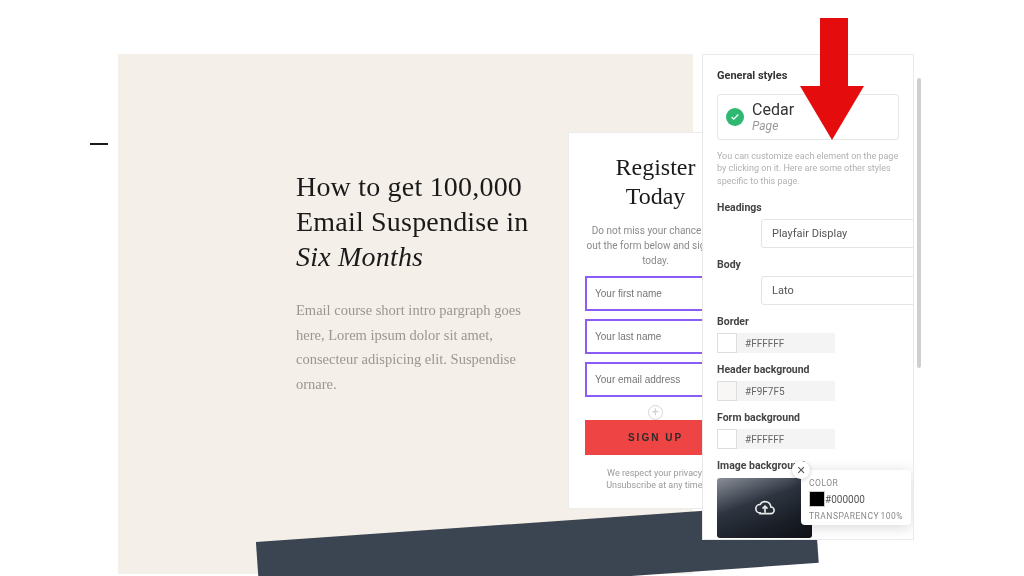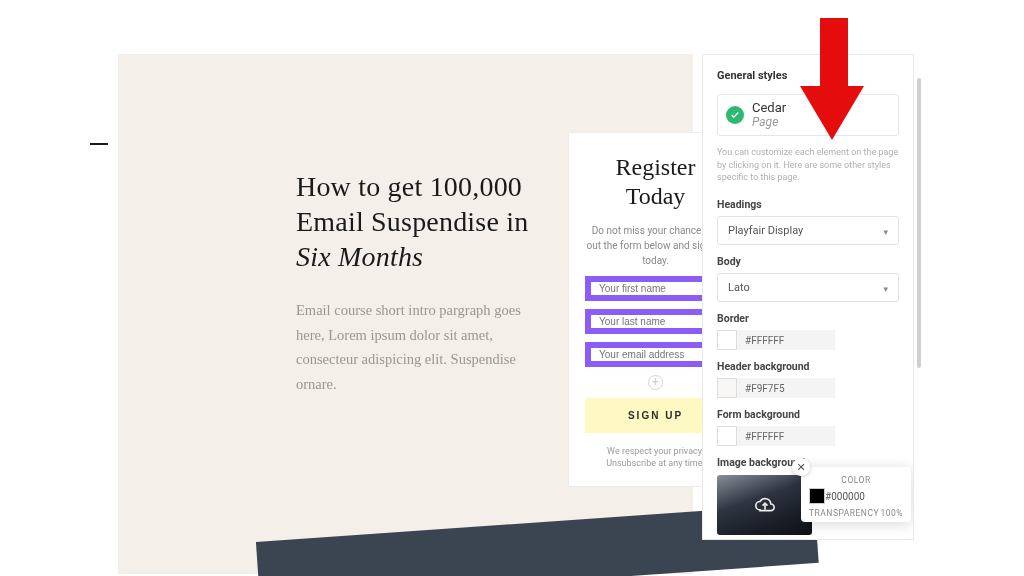--- a/index.html
+++ b/index.html
@@ -81,23 +81,23 @@
     margin-top: 12px;
     font-size: 10px;
     line-height: 1.5;
     text-align: center;
     color: #8a8a8a;
   }
   .form-card input[type="text"] {
     display: block;
     width: 100%;
     margin-top: 8px;
-    padding: 1px 8px;
+    padding: 10px 8px;
     font-size: 10px;
-    border: 6px solid #8b5cf6;
+    border: 2px solid #8b5cf6;
     color: #555;
     background: #fff;
   }
   .form-card .add-row {
     margin-top: 8px;
     text-align: center;
     color: #cfcfcf;
     font-size: 12px;
   }
   .form-card .add-row span {
@@ -105,23 +105,22 @@
     align-items: center;
     justify-content: center;
     width: 15px;
     height: 15px;
     border: 1px solid #d6d6d6;
     border-radius: 50%;
   }
   .form-card .signup-btn {
     display: block;
     width: 100%;
-    margin-top: 8px;
     padding: 12px 0;
-    background: #fef9c3;
+    background: #ef4444;
     border: none;
     font-size: 10px;
     font-weight: 700;
     letter-spacing: 2px;
     color: #2b2b2b;
     cursor: pointer;
   }
   .form-card .privacy {
     margin-top: 12px;
     font-size: 9px;
@@ -176,21 +175,21 @@
     height: 18px;
     border-radius: 50%;
     background: #2eb872;
     display: inline-flex;
     align-items: center;
     justify-content: center;
     color: #fff;
     flex-shrink: 0;
   }
   .panel .template-check svg { width: 10px; height: 10px; }
-  .panel .template-row .tname { font-size: 13px; color: #333; line-height:1.1;}
+  .panel .template-row .tname { font-size: 16px; color: #333; line-height:1.1;}
   .panel .template-row .tsub { font-size: 12px; color: #999; font-style: italic; }
 
   .panel .helper {
     font-size: 9px;
     line-height: 1.4;
     color: #b0b0b0;
     margin-bottom: 14px;
   }
 
   .panel .lbl {
@@ -206,20 +205,21 @@
     border: 1px solid #e3e3e3;
     border-radius: 3px;
     padding: 7px 10px;
     font-size: 11px;
     color: #555;
     background: #fff;
     display: flex;
     justify-content: space-between;
     align-items: flex-end;
     cursor: pointer;
+    margin-left: 44px;
   }
   .panel .select .chev { color: #888; font-size: 9px; }
 
   .panel .color-row {
     display: flex;
     align-items: center;
     gap: 0;
     width: 118px;
     background: #f4f4f4;
   }
@@ -272,21 +272,21 @@
     left: -9px;
     width: 18px;
     height: 18px;
     border-radius: 50%;
     background: #fff;
     box-shadow: 0 1px 4px rgba(0,0,0,.2);
     display:flex;align-items:center;justify-content:center;
     font-size:11px;color:#555;
     cursor:pointer;
   }
-  .panel .popover .pop-lbl { font-size:8.5px; letter-spacing:.5px; color:#888; margin-bottom:3px;text-align:center;}
+  .panel .popover .pop-lbl { font-size:8.5px; letter-spacing:.5px; color:#888; margin-bottom:3px;}
   .panel .popover .pop-swatch-row{ display:flex; align-items:center; margin-bottom:4px;}
   .panel .popover .pop-swatch{ width:16px; height:16px; background:#000; border:1px solid #ccc;}
   .panel .popover .pop-hex{ font-size:10px; color:#555;}
   .panel .popover .pop-trans{ font-size:8.5px; letter-spacing:.5px; color:#888; display:flex; justify-content:space-between;}
 
   
   .panel-scroll {
     position: absolute;
     left: 917px;
     top: 78px;

